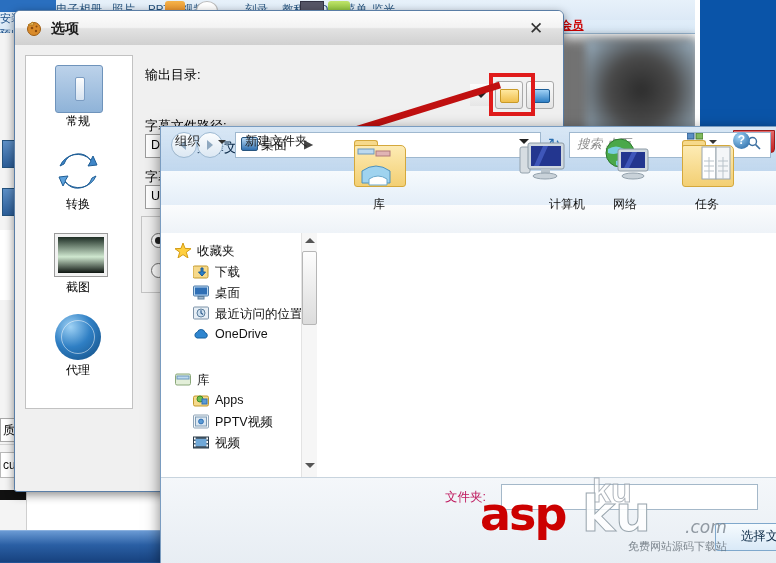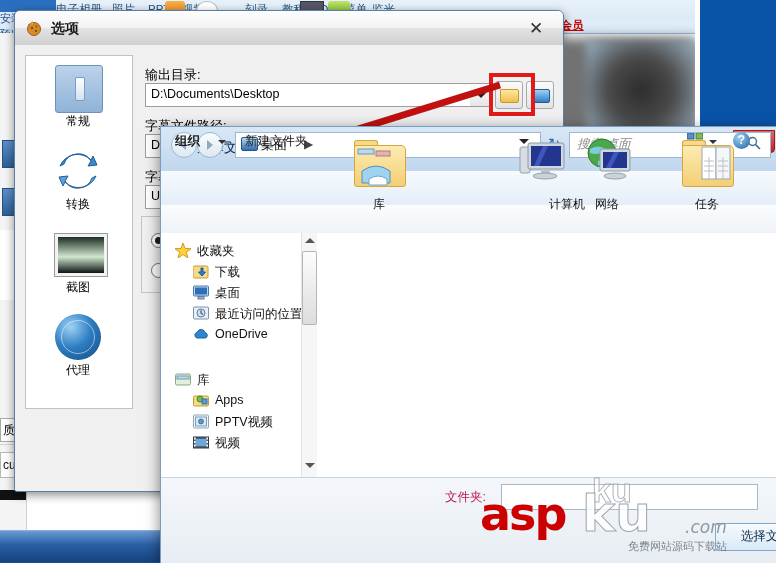--- a/index.html
+++ b/index.html
@@ -145,21 +145,21 @@
      border-right:5px solid transparent;border-top:5px solid #222;cursor:pointer;}
   #fd-refresh{left:382px;top:6px;width:22px;height:22px;cursor:pointer;color:#2a6fb0;font-size:15px;
      text-align:center;line-height:22px;}
   #fd-search{left:408px;top:5px;width:200px;height:24px;background:#fff;border:1px solid #9fb8cf;cursor:text;}
   #fd-search-text{left:416px;top:9px;font-size:12.5px;color:#8a8a8a;font-style:italic;}
   #fd-search-ico{left:586px;top:9px;width:14px;height:14px;}
 
   #fd-toolbar{left:0;top:78px;width:616px;height:28px;
      background:linear-gradient(#fbfcfd,#eef3f8);border-bottom:1px solid #c6d5e2;}
   .tb-item{position:absolute;top:6px;font-size:12.5px;color:#1b1b1b;cursor:pointer;white-space:nowrap;}
-  #tb-org{left:14px;font-weight:bold;}
+  #tb-org{left:14px;}
   #tb-org-ar{left:57px;top:13px;width:0;height:0;border-left:4px solid transparent;
      border-right:4px solid transparent;border-top:4px solid #333;}
   #tb-new{left:84px;}
   #tb-view{left:526px;top:6px;width:16px;height:15px;cursor:pointer;}
   #tb-view-ar{left:548px;top:13px;width:0;height:0;border-left:4px solid transparent;
      border-right:4px solid transparent;border-top:4px solid #333;cursor:pointer;}
   #tb-help{left:572px;top:5px;width:17px;height:17px;border-radius:50%;
      background:radial-gradient(circle at 35% 30%,#9fd2f5,#1c5f9e);color:#fff;font-size:12px;
      text-align:center;line-height:17px;font-weight:bold;cursor:pointer;}
 
@@ -298,21 +298,20 @@
   </div>
 
   <div class="abs side-item" style="top:299px;">
     <div class="side-ico ic-proxy"></div>
     <div class="side-lbl">代理</div>
   </div>
 
   <div id="options-main" class="abs"></div>
 
   <div class="opt-label" style="left:130px;top:55px;">输出目录:</div>
-  <div class="opt-input" style="left:130px;top:72px;width:346px;">D:\Documents\Desktop</div>
   <div class="opt-drop" style="left:455px;top:73px;"></div>
   <div class="btn-folder" style="left:480px;top:70px;">
     <div class="fold-y"></div>
   </div>
   <div class="btn-folder" style="left:511px;top:70px;">
     <div class="fold-b"></div>
   </div>
 
   <div class="opt-label" style="left:130px;top:106px;">字幕文件路径:</div>
   <div class="opt-input" style="left:130px;top:123px;width:346px;">D:\D</div>
@@ -499,21 +498,21 @@
         <rect x="14" y="8" width="36" height="26" rx="2" fill="#cfd8df" stroke="#8c9aa6"></rect>
         <rect x="17" y="11" width="30" height="20" fill="#23368f"></rect>
         <polygon points="20,31 29,11 34,11 25,31" fill="#4a63c8" opacity=".75"></polygon>
         <rect x="27" y="34" width="9" height="5" fill="#b9c4cd"></rect>
         <ellipse cx="31" cy="41" rx="12" ry="3" fill="#c9d2d9" stroke="#93a1ac"></ellipse>
       </svg>
     </div>
     <div class="flbl">计算机</div>
   </div>
 
-  <div class="fitem" style="left:404px;text-align:center;">
+  <div class="fitem" style="left:422px;text-align:center;">
     <div class="fico">
       <svg viewBox="0 0 58 56" width="58" height="56">
         <circle cx="24" cy="18" r="14" fill="#4aa84a" stroke="#2c7a2c"></circle>
         <path d="M12 14 q8 -5 16 0 q-6 7 -16 4 Z" fill="#7fd2f0" opacity=".9"></path>
         <path d="M20 26 q8 -3 14 2 q-6 6 -14 2 Z" fill="#7fd2f0" opacity=".9"></path>
         <rect x="22" y="14" width="30" height="22" rx="2" fill="#cfd8df" stroke="#8c9aa6"></rect>
         <rect x="25" y="17" width="24" height="16" fill="#23368f"></rect>
         <polygon points="28,33 36,17 41,17 33,33" fill="#4a63c8" opacity=".75"></polygon>
         <ellipse cx="37" cy="41" rx="11" ry="3" fill="#c9d2d9" stroke="#93a1ac"></ellipse>
       </svg>

